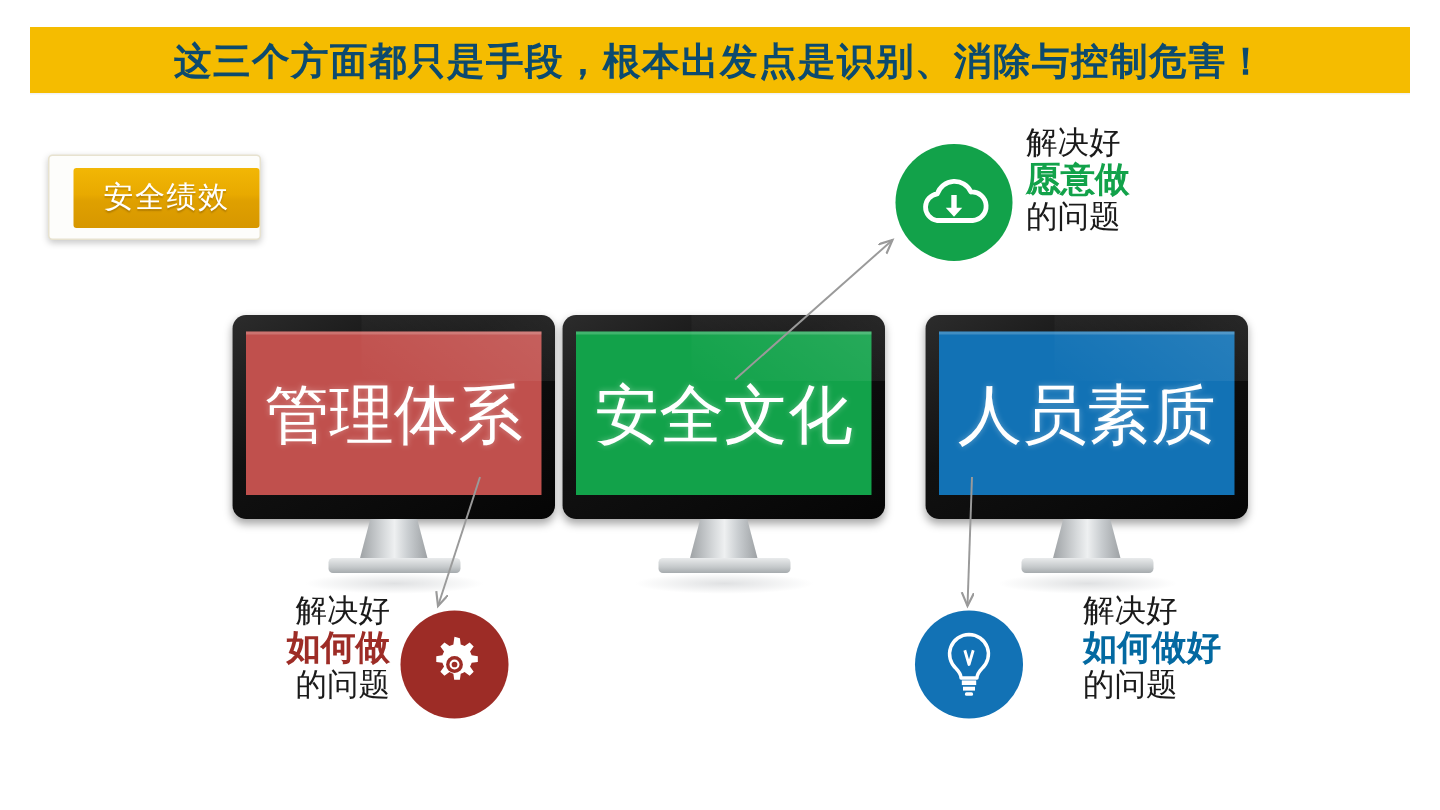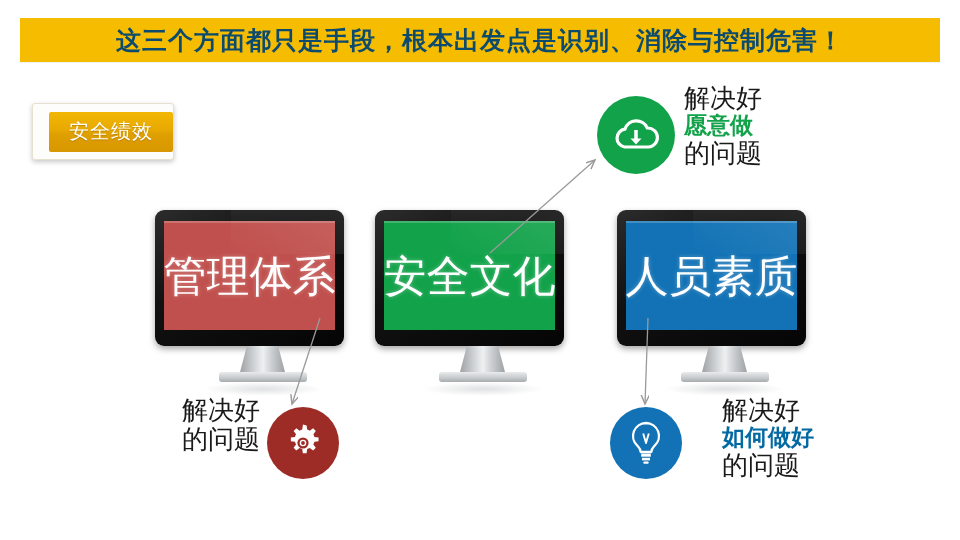--- a/index.html
+++ b/index.html
@@ -35,21 +35,21 @@
     display:flex;align-items:center;justify-content:center;
   }
   .badge-inner span{
     color:#ffffff;font-size:20px;font-weight:normal;letter-spacing:1px;
     text-shadow:0 1px 1px rgba(120,80,0,.4);
   }
 
   
   .monitor{position:absolute;top:210px;width:215px;}
   .mon-body{
-    position:relative;width:189px;height:136px;
+    position:relative;width:215px;height:136px;
     background:linear-gradient(150deg,#2c2c2c 0%,#111111 40%,#050505 100%);
     border-radius:9px;
     box-shadow:0 3px 6px rgba(0,0,0,.35);
   }
   .mon-body::after{ 
     content:"";position:absolute;right:0;top:0;width:60%;height:32%;
     background:linear-gradient(215deg,rgba(255,255,255,.10),rgba(255,255,255,0));
     border-top-right-radius:9px;pointer-events:none;
   }
   .mon-screen{
@@ -86,21 +86,21 @@
   .circ{
     position:absolute;border-radius:50%;
     display:flex;align-items:center;justify-content:center;
   }
   #icon-cloud{left:597px;top:96px;width:78px;height:78px;background:#12a24a;}
   #icon-gear{left:267px;top:407px;width:72px;height:72px;background:#9d2c26;}
   #icon-bulb{left:610px;top:407px;width:72px;height:72px;background:#1272b5;}
 
   
   .txtblock{position:absolute;line-height:1.12;}
-  .txt-l1,.txt-l3{color:#1a1a1a;font-size:26px;}
+  .txt-l1,.txt-l3{color:#1a1a1a;font-size:21px;}
   .txt-l2{font-size:23px;font-weight:bold;}
 
   #txt-cloud{left:684px;top:84px;text-align:left;}
   #txt-cloud .txt-l2{color:#12a24a;}
 
   #txt-gear{left:138px;top:396px;width:122px;text-align:right;}
   #txt-gear .txt-l2{color:#9d2c26;}
 
   #txt-bulb{left:722px;top:396px;text-align:left;}
   #txt-bulb .txt-l2{color:#1272b5;}
@@ -203,20 +203,21 @@
   </div>
 
   <div class="txtblock" id="txt-cloud">
     <div class="txt-l1">解决好</div>
     <div class="txt-l2" style="color: rgb(18, 162, 74);">愿意做</div>
     <div class="txt-l3">的问题</div>
   </div>
 
   <div class="txtblock" id="txt-gear">
     <div class="txt-l1">解决好</div>
+    <div class="txt-l2" style="color: rgb(157, 44, 38);">如何做</div>
     <div class="txt-l3">的问题</div>
   </div>
 
   <div class="txtblock" id="txt-bulb">
     <div class="txt-l1">解决好</div>
     <div class="txt-l2" style="color: #0369a1;">如何做好</div>
     <div class="txt-l3">的问题</div>
   </div>
 
 </div>

